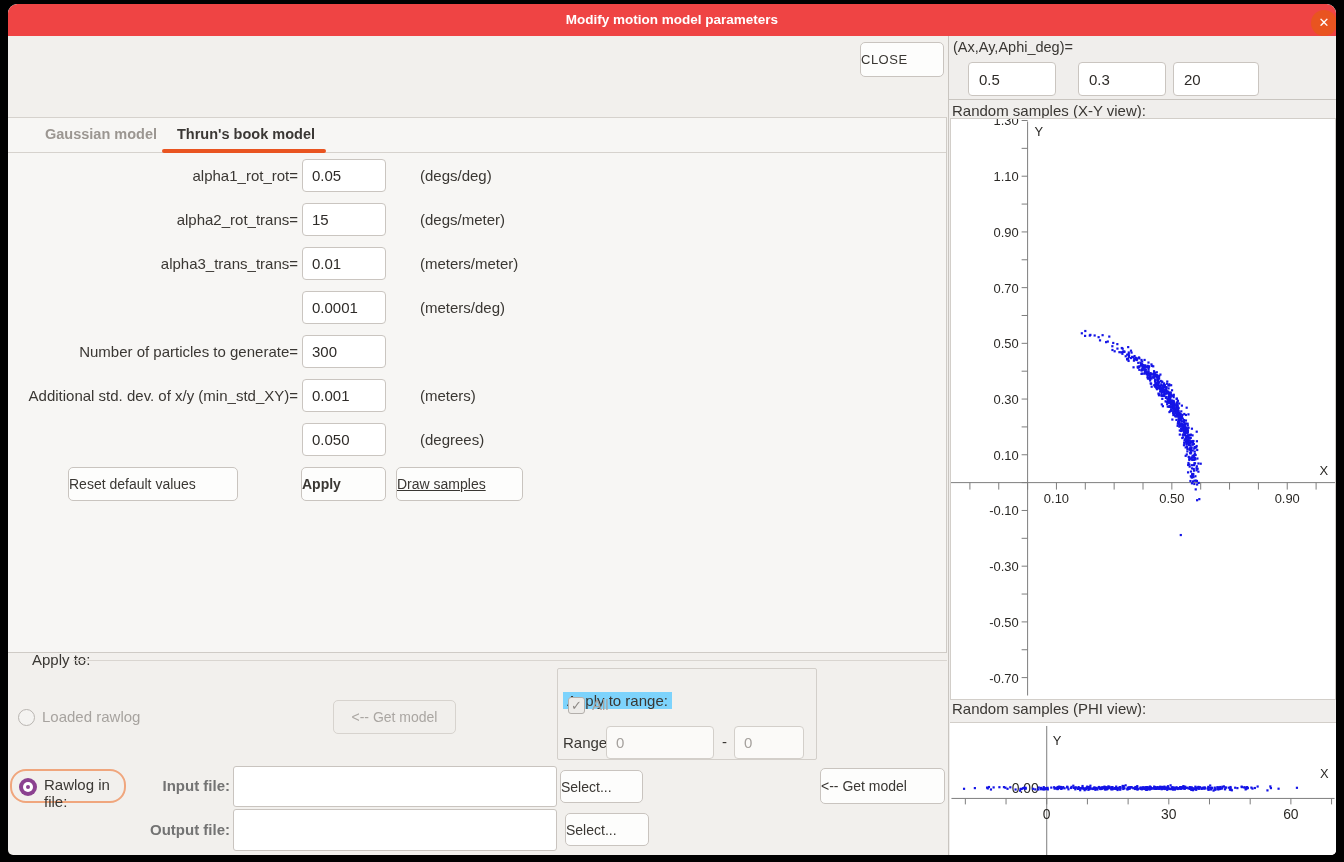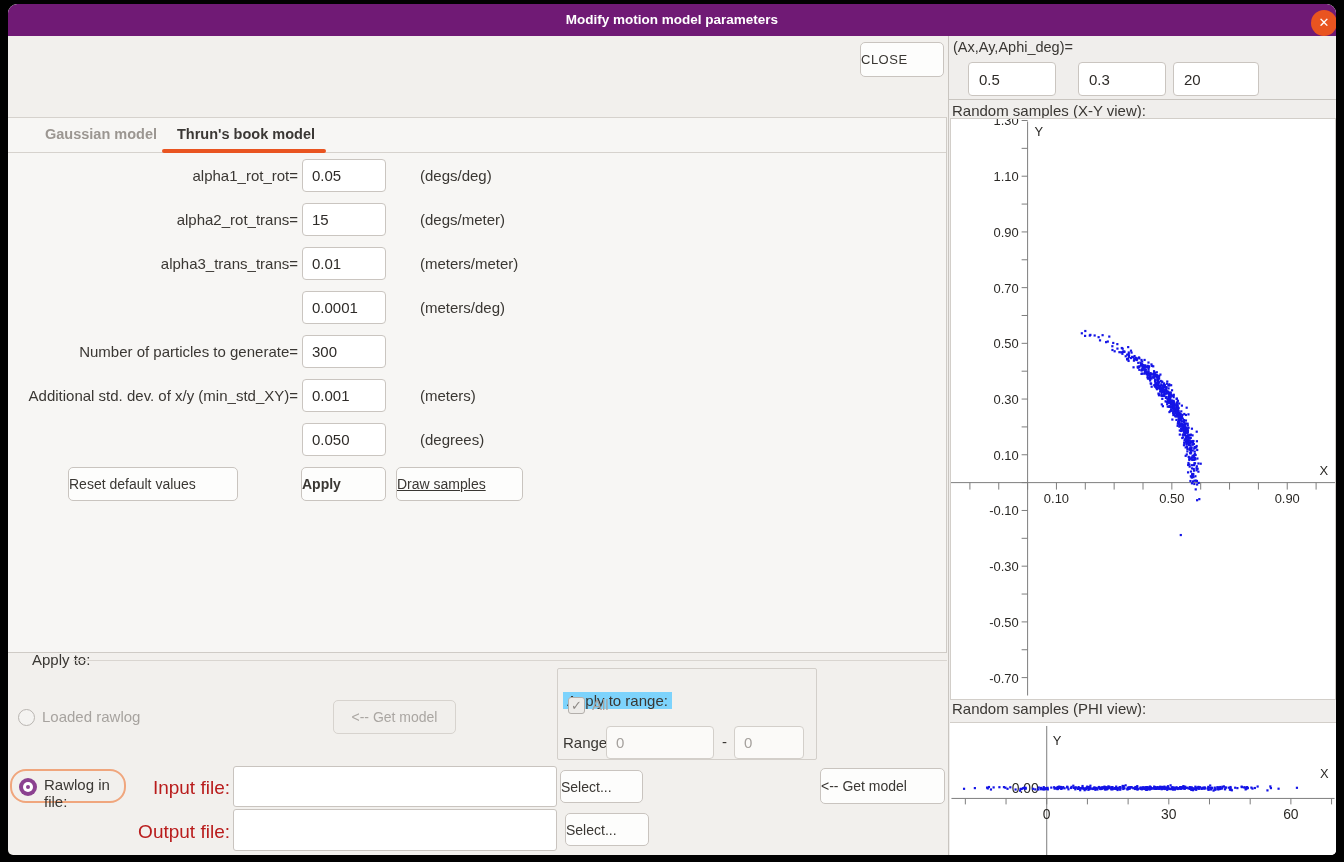--- a/index.html
+++ b/index.html
@@ -2,21 +2,21 @@
 <html><head>
 <meta charset="utf-8">
 <style>
   * { margin:0; padding:0; box-sizing:border-box; }
   html,body { width:1344px; height:862px; background:#010101; font-family:"Liberation Sans","DejaVu Sans",sans-serif; }
   .screen { position:relative; width:1344px; height:862px; overflow:hidden; background:#010101; }
   .win { position:absolute; left:8px; top:4px; width:1328px; height:851px; border-radius:9px 9px 5px 5px; overflow:hidden; background:#f2f0ed; }
   .page { position:absolute; left:-8px; top:-4px; width:1344px; height:862px; }
 
   
-  .titlebar { position:absolute; left:8px; top:4px; width:1328px; height:32px; background:#701a75; border-radius:9px 9px 0 0; }
+  .titlebar { position:absolute; left:8px; top:4px; width:1328px; height:32px; background:#ef4444; border-radius:9px 9px 0 0; }
   .title { position:absolute; left:0; right:0; top:0; height:32px; line-height:32px; text-align:center; color:#ffffff; font-size:13.5px; font-weight:bold; }
   .close-btn { position:absolute; left:1303px; top:6px; width:26px; height:26px; border-radius:50%; background:#E95420; color:#fff; text-align:center; line-height:25px; font-size:13px; font-weight:bold; cursor:default; }
 
   .lbl { color:#3a3733; font-size:15px; }
   .lbl-dis { color:#a7a39f; font-size:15px; }
 
   .instruction { position:absolute; left:10px; top:38px; }
   .btn { background:#fdfdfc; border:1px solid #c9c4bf; border-radius:5px; color:#3a3733; font-size:14px; font-family:inherit; text-align:left; }
   .btn-dis { background:#f1efec; border:1px solid #d7d3ce; border-radius:5px; color:#aaa6a2; font-size:14px; font-family:inherit; text-align:center; }
   .close-top { position:absolute; left:860px; top:42px; width:84px; height:35px; font-size:13px; letter-spacing:0.5px; }
@@ -46,21 +46,21 @@
   .range-box { position:absolute; left:557px; top:668px; width:260px; height:92px; border:1px solid #d3cfca; border-radius:2px; }
   .range-legend { position:absolute; left:563px; top:692px; background:#7dd3fc; padding:0 4px; }
   .chk { position:absolute; left:568px; top:697px; width:17px; height:17px; border:1px solid #b3afab; border-radius:3px; background:#edebe8; color:#8d8985; font-size:13px; line-height:16px; text-align:center; }
   .range-input { position:absolute; width:108px; height:33px; border:1px solid #d3cfca; border-radius:4px; background:#fbfaf8; color:#a5a19d; padding-left:9px; font-size:15px; font-family:inherit; }
 
   .radio2-wrap { position:absolute; left:10px; top:769px; width:116px; height:34px; border:2px solid #f0a67d; border-radius:16px; }
   .radio-on { position:absolute; left:7px; top:7px; width:18px; height:18px; border-radius:50%; background:#8b4190; }
   .radio-on .ring { position:absolute; left:4px; top:4px; width:10px; height:10px; border-radius:50%; background:#fff; }
   .radio-on .dot { position:absolute; left:7px; top:7px; width:4px; height:4px; border-radius:50%; background:#8b4190; }
 
-  .file-label { position:absolute; width:120px; text-align:right; color:#b91c1c; font-size:19px; }
+  .file-label { position:absolute; width:120px; text-align:right; color:#737373; font-size:15px;font-weight:bold; }
   .file-input { position:absolute; left:233px; width:324px; border:1px solid #c9c4bf; border-radius:3px; background:#fff; font-size:15px; padding-left:8px; font-family:inherit; }
   .sel1 { position:absolute; left:560px; top:770px; width:83px; height:33px; }
   .sel2 { position:absolute; left:565px; top:813px; width:84px; height:33px; }
   .getmodel2 { position:absolute; left:820px; top:768px; width:125px; height:36px; }
 
   
   .right-panel { position:absolute; left:948px; top:36px; width:388px; height:819px; background:#f0eeec; border-left:1px solid #c9c5c0; }
   .delta-box { position:absolute; left:948px; top:36px; width:388px; height:64px; border-bottom:1px solid #c9c5c0; }
   .delta-label { position:absolute; left:953px; top:39px; font-size:14.5px; color:#3a3733; }
   .delta-input { position:absolute; top:62px; height:34px; border:1px solid #cac5c0; border-radius:4px; background:#fff; padding-left:10px; font-size:15px; color:#2e2b28; font-family:inherit; }

